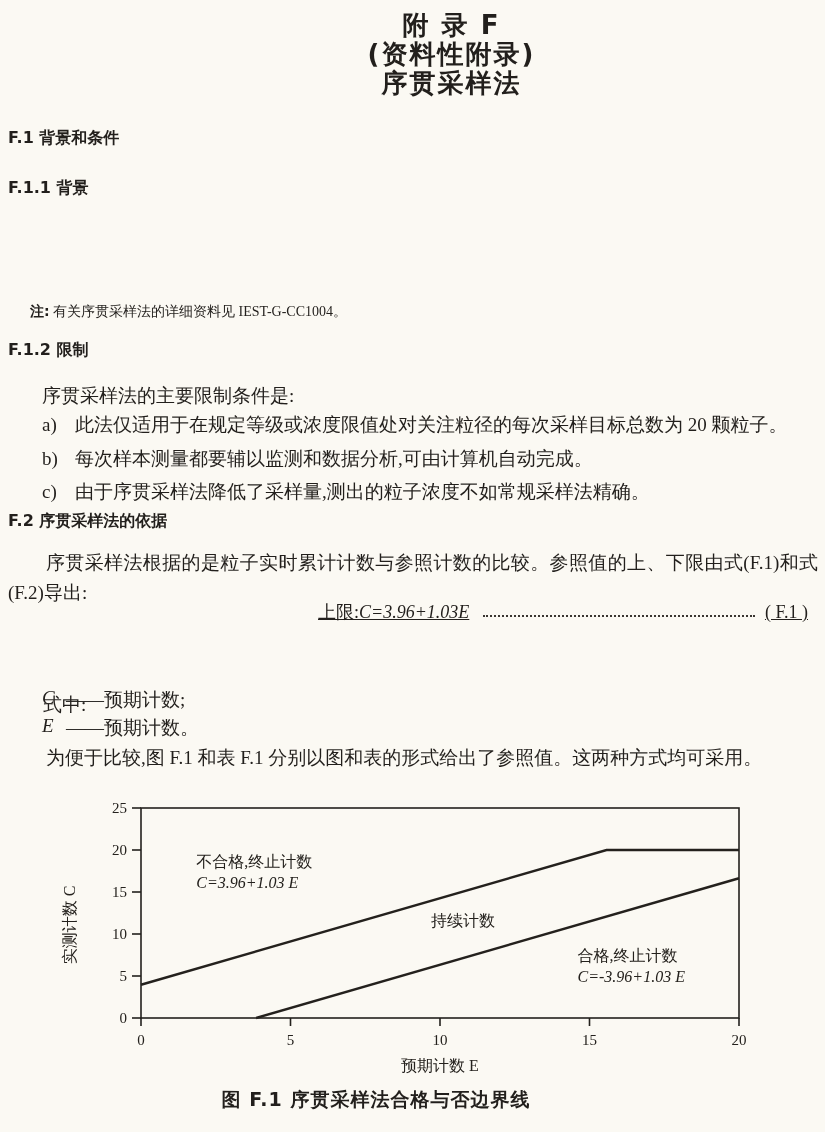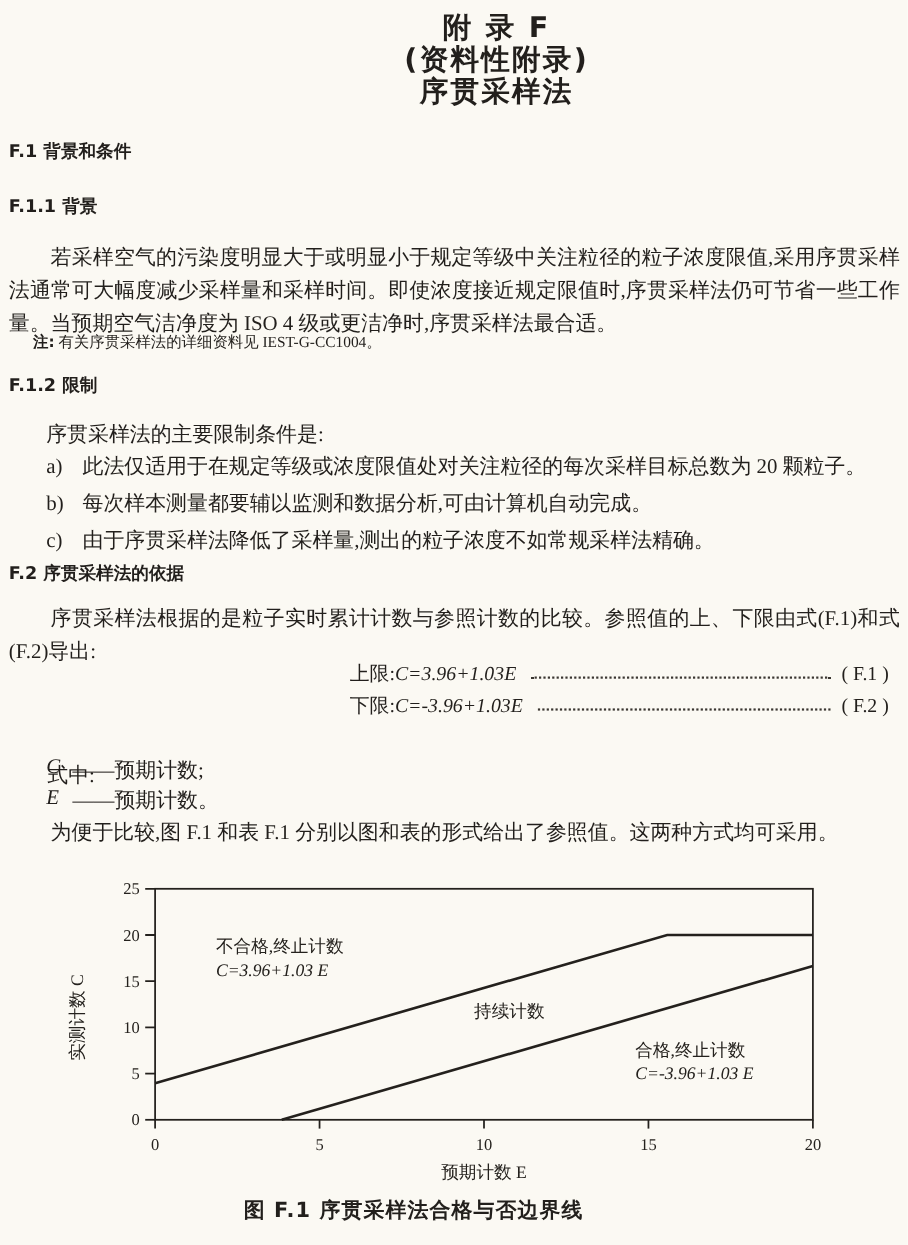--- a/index.html
+++ b/index.html
@@ -32,21 +32,21 @@
     left:30px;width:780px;
     font-size:14px;line-height:20px;
   }
   .note-label{font-family:"DejaVu Sans","Liberation Sans",sans-serif;font-weight:700;}
   .list-row{left:42px;width:770px;font-size:19px;line-height:26px;display:flex;}
   .list-marker{width:33px;flex:0 0 33px;}
   .list-text{flex:1;}
   .eq-row{
     left:318px;width:490px;
     display:flex;align-items:flex-end;
-    font-size:18px;line-height:24px;
+    font-size:18px;line-height:24px;text-decoration:underline;
   }
   .eq-label{white-space:nowrap;}
   .eq-expr{white-space:nowrap;font-style:italic;font-family:"Liberation Serif","DejaVu Serif",serif;}
   .eq-dots{flex:1;border-bottom:2px dotted #3a3631;margin:0 10px 7px 14px;min-width:40px;}
   .eq-num{white-space:nowrap;}
   .where-label{left:43px;font-size:19px;}
   .where-row{left:42px;font-size:19px;display:flex;}
   .where-sym{font-style:italic;width:24px;}
   .where-desc{}
   .closing{left:8px;width:810px;font-size:19px;line-height:30px;text-indent:38px;text-align:justify;}
@@ -63,21 +63,20 @@
 
 <div class="page">
 
   <div class="abs center title-line" style="top:8px;">附  录  F</div>
   <div class="abs center title-line" style="top:66px;">序贯采样法</div>
   <div class="abs center title-line" style="top:37px;">(资料性附录)</div>
 
   <div class="abs heading" style="top:128px;">F.1  背景和条件</div>
   <div class="abs heading" style="top:178px;">F.1.1  背景</div>
 
-  <div class="abs body-text indent" style="top:220px;">若采样空气的污染度明显大于或明显小于规定等级中关注粒径的粒子浓度限值,采用序贯采样法通常可大幅度减少采样量和采样时间。即使浓度接近规定限值时,序贯采样法仍可节省一些工作量。当预期空气洁净度为 ISO 4 级或更洁净时,序贯采样法最合适。</div>
 
   <div class="abs note-line" style="top:301px;">
     <span class="note-label">注:</span>
     <span>有关序贯采样法的详细资料见 IEST-G-CC1004。</span>
   </div>
 
   <div class="abs heading" style="top:340px;">F.1.2  限制</div>
 
   <div class="abs body-text" style="top:381px;left:42px;width:770px;">序贯采样法的主要限制条件是:</div>
 
@@ -96,26 +95,20 @@
 
   <div class="abs heading" style="top:511px;">F.2  序贯采样法的依据</div>
 
   <div class="abs body-text indent" style="top:548px;">序贯采样法根据的是粒子实时累计计数与参照计数的比较。参照值的上、下限由式(F.1)和式(F.2)导出:</div>
 
   <div class="abs eq-row" style="top:600px;">
     <span class="eq-label">上限:</span>
       <span class="eq-expr">C=3.96+1.03E</span>
     <span class="eq-dots"></span>
     <span class="eq-num">( F.1 )</span>
-  </div>
-  <div class="abs eq-row" style="top:629px;">
-    <span class="eq-label">下限:</span>
-      <span class="eq-expr">C=-3.96+1.03E</span>
-    <span class="eq-dots"></span>
-    <span class="eq-num">( F.2 )</span>
   </div>
 
   <div class="abs where-label" style="top:692px;text-align:right;">式中:</div>
 
   <div class="abs where-row" style="top:687px;">
     <span class="where-sym">C</span>
     <span class="where-desc">——预期计数;</span>
   </div>
   <div class="abs where-row" style="top:715px;">
     <span class="where-sym">E</span>

